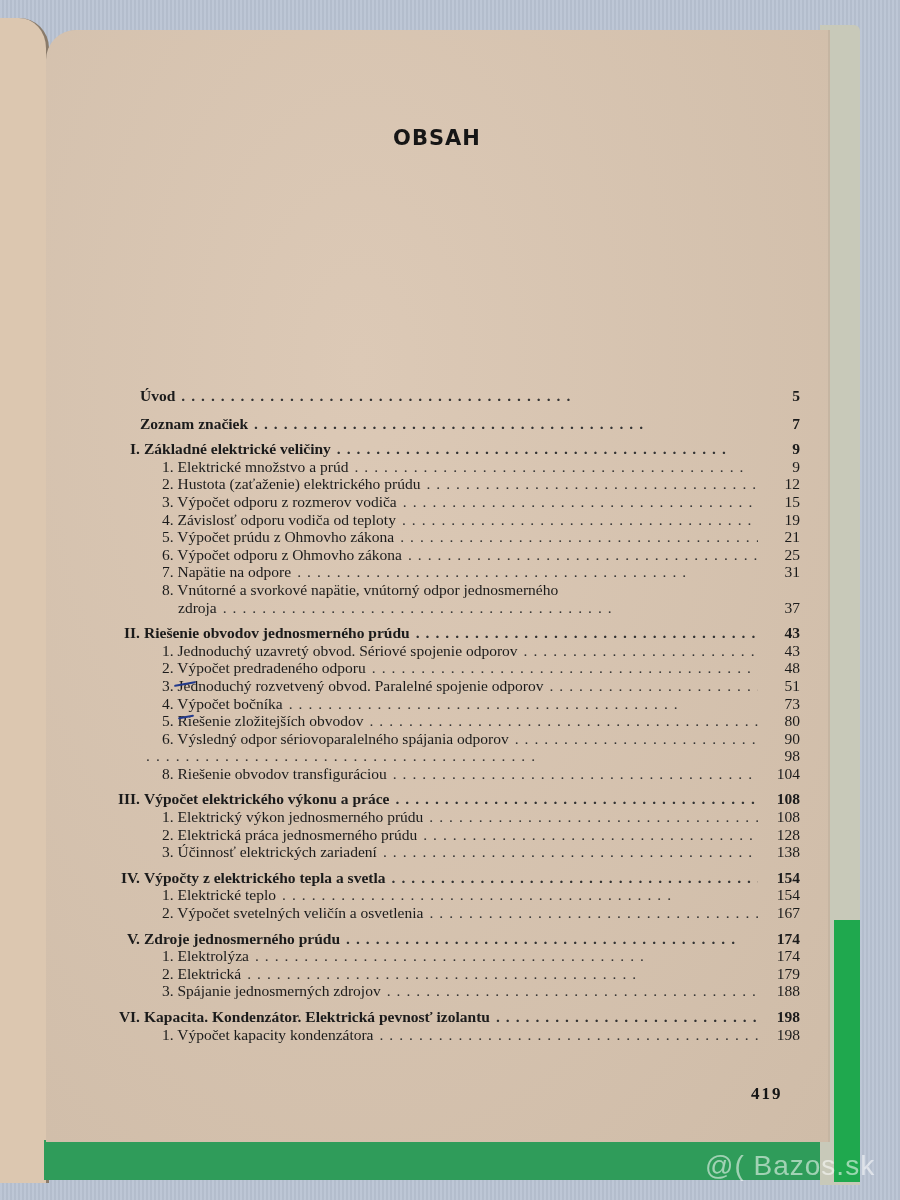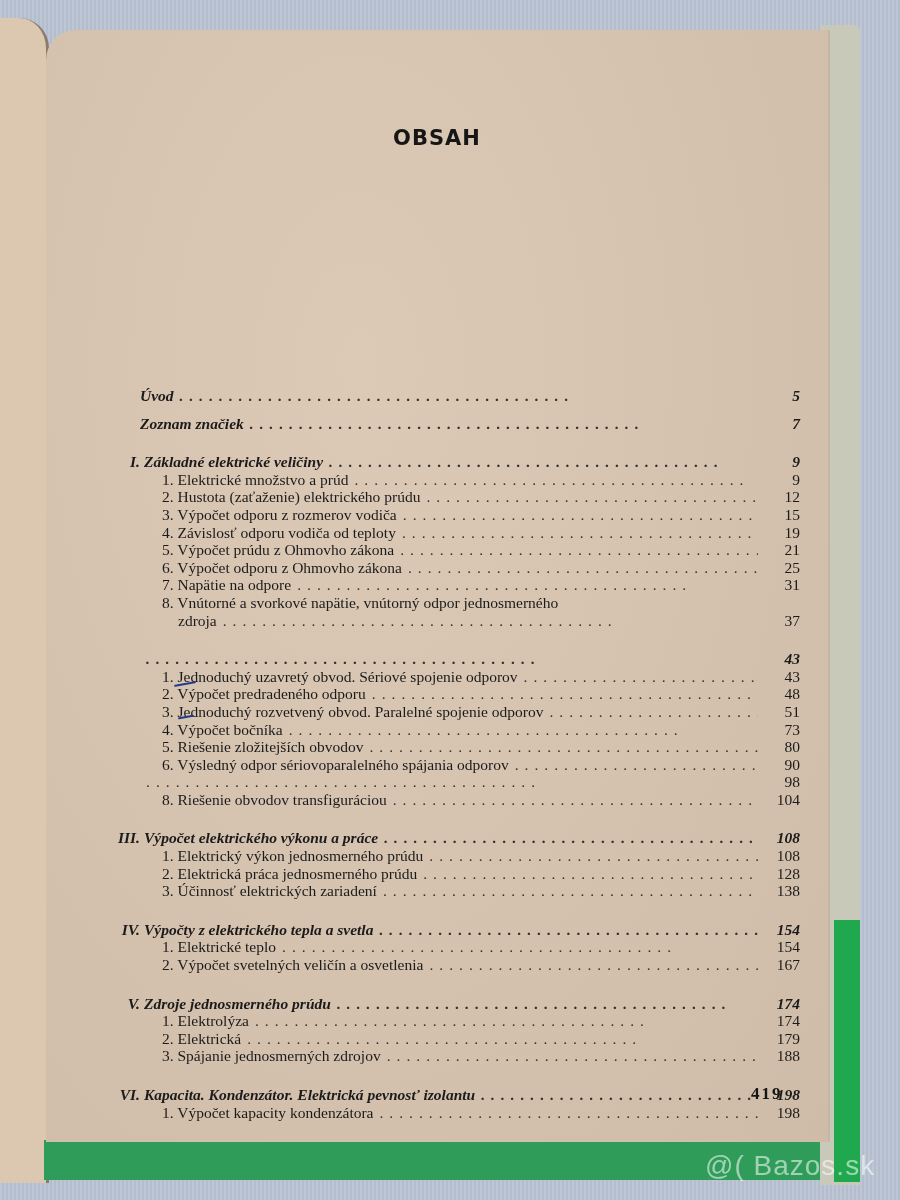--- a/index.html
+++ b/index.html
@@ -40,22 +40,22 @@
     letter-spacing:1px; color:#161616;
   }
   .toc {
     position:absolute; left:94px; top:347px; width:660px;
     font-size:15.5px; color:#1b1b1b;
   }
   .row { display:flex; align-items:baseline; height:17.6px; }
   .row .txt { white-space:nowrap; }
   .row .dots { flex:1; overflow:hidden; white-space:nowrap; color:#333; letter-spacing:6px; padding:0 6px; }
   .row .pg { width:42px; text-align:right; }
-  .row.bold { font-weight:bold;font-style:italic; }
-  .row.sec { margin-top:21px; }
+  .row.bold { font-weight:bold; }
+  .row.sec { margin-top:8px; }
   .row.sub .txt { padding-left:22px; }
   .row.cont .txt { padding-left:38px; }
   .row.top { margin-top:10px; }
   .num { display:inline-block; width:42px; text-align:right; padding-right:4px; }
   .pageno {
     position:absolute; left:657px; top:1054px; font-weight:bold; font-size:17px; letter-spacing:2px; color:#151515;margin-left:48px;
   }
   .pen { position:absolute; height:2px; background:#223a8c; transform:rotate(-10deg); border-radius:2px; }
   .watermark {
     position:absolute; left:705px; top:1150px; font-family:Liberation Sans, sans-serif;
@@ -127,20 +127,21 @@
         <span class="txt"><span>8.</span> <span>Vnútorné a svorkové napätie, vnútorný odpor jednosmerného</span></span>
         <span class="dots"></span>
         <span class="pg"></span>
       </div>
       <div class="row cont">
         <span class="txt"><span>zdroja</span></span>
         <span class="dots">........................................</span>
         <span class="pg">37</span>
       </div>
       <div class="row bold sec">
+        <span class="txt"><span class="num" style="margin-left: -42px;">II.</span><span>Riešenie obvodov jednosmerného prúdu</span></span>
         <span class="dots">........................................</span>
         <span class="pg">43</span>
       </div>
       <div class="row sub">
         <span class="txt"><span>1.</span> <span>Jednoduchý uzavretý obvod. Sériové spojenie odporov</span></span>
         <span class="dots">........................................</span>
         <span class="pg">43</span>
       </div>
       <div class="row sub">
         <span class="txt"><span>2.</span> <span>Výpočet predradeného odporu</span></span>

